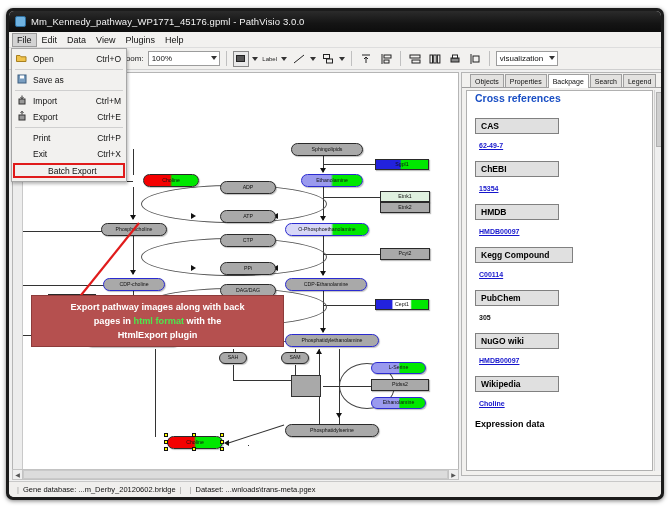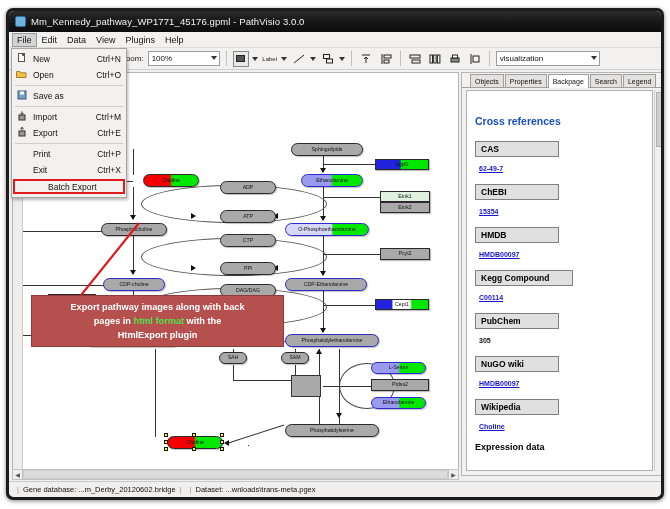--- a/index.html
+++ b/index.html
@@ -99,21 +99,21 @@
     position: relative;
     color: #111;
   }
   .tb-combo .arr {
     position: absolute; right: 2px; top: 4px;
     width: 0; height: 0;
     border-left: 3px solid transparent;
     border-right: 3px solid transparent;
     border-top: 4px solid #333;
   }
-  .tb-combo.wide { width: 104px; }
+  .tb-combo.wide { width: 62px; }
   .tb-btn {
     width: 16px; height: 16px;
     border: 1px solid transparent;
     display: flex; align-items: center; justify-content: center;
     font-size: 8px; color: #333;
     background: transparent;
   }
   .tb-btn.framed { border: 1px solid #888; background: #e9e9e9; }
   .tb-drop {
     width: 0; height: 0;
@@ -295,21 +295,21 @@
     padding-bottom: 2px;
     font-weight: normal;
   }
   .panel-body {
     position: absolute;
     left: 4px; top: 17px;
     right: 10px; bottom: 4px;
     background: #fff;
     border: 1px solid #b0b0b0;
     overflow: hidden;
-    padding: 24px 8px;
+    padding: 1px 8px;
   }
   .xref-title {
     color: #1a4fc4;
     font-size: 10.5px;
     font-weight: bold;
     margin-bottom: 14px;
   }
   .xref-group { margin-bottom: 9px; }
   .xref-head {
     background: #e0e0e0;
@@ -481,30 +481,20 @@
         <div class="tb-sep"></div>
         <div class="tb-combo wide">
           <span>visualization</span>
           <span class="arr"></span>
         </div>
       </div>
 
       <div class="filemenu">
         <div class="fm-item">
           <span class="ic">
-            <svg width="10" height="10" viewBox="0 0 10 10">
-                <rect x="1.5" y="0.5" width="6" height="8" fill="#fff" stroke="#555"></rect>
-                <path d="M5.5 0.5 L7.5 2.5 L5.5 2.5 Z" fill="#ccc" stroke="#555"></path>
-              </svg>
-          </span>
-          <span class="lbl">New</span>
-          <span class="acc">Ctrl+N</span>
-        </div>
-        <div class="fm-item">
-          <span class="ic">
             <svg width="11" height="9" viewBox="0 0 11 9">
                 <path d="M0.5 7.5 L0.5 1.5 L4 1.5 L5 2.8 L10 2.8 L10 7.5 Z" fill="#f0c24b" stroke="#a8801f"></path>
               </svg>
           </span>
           <span class="lbl">Open</span>
           <span class="acc">Ctrl+O</span>
         </div>
         <div class="fm-sep"></div>
         <div class="fm-item">
           <span class="ic">

